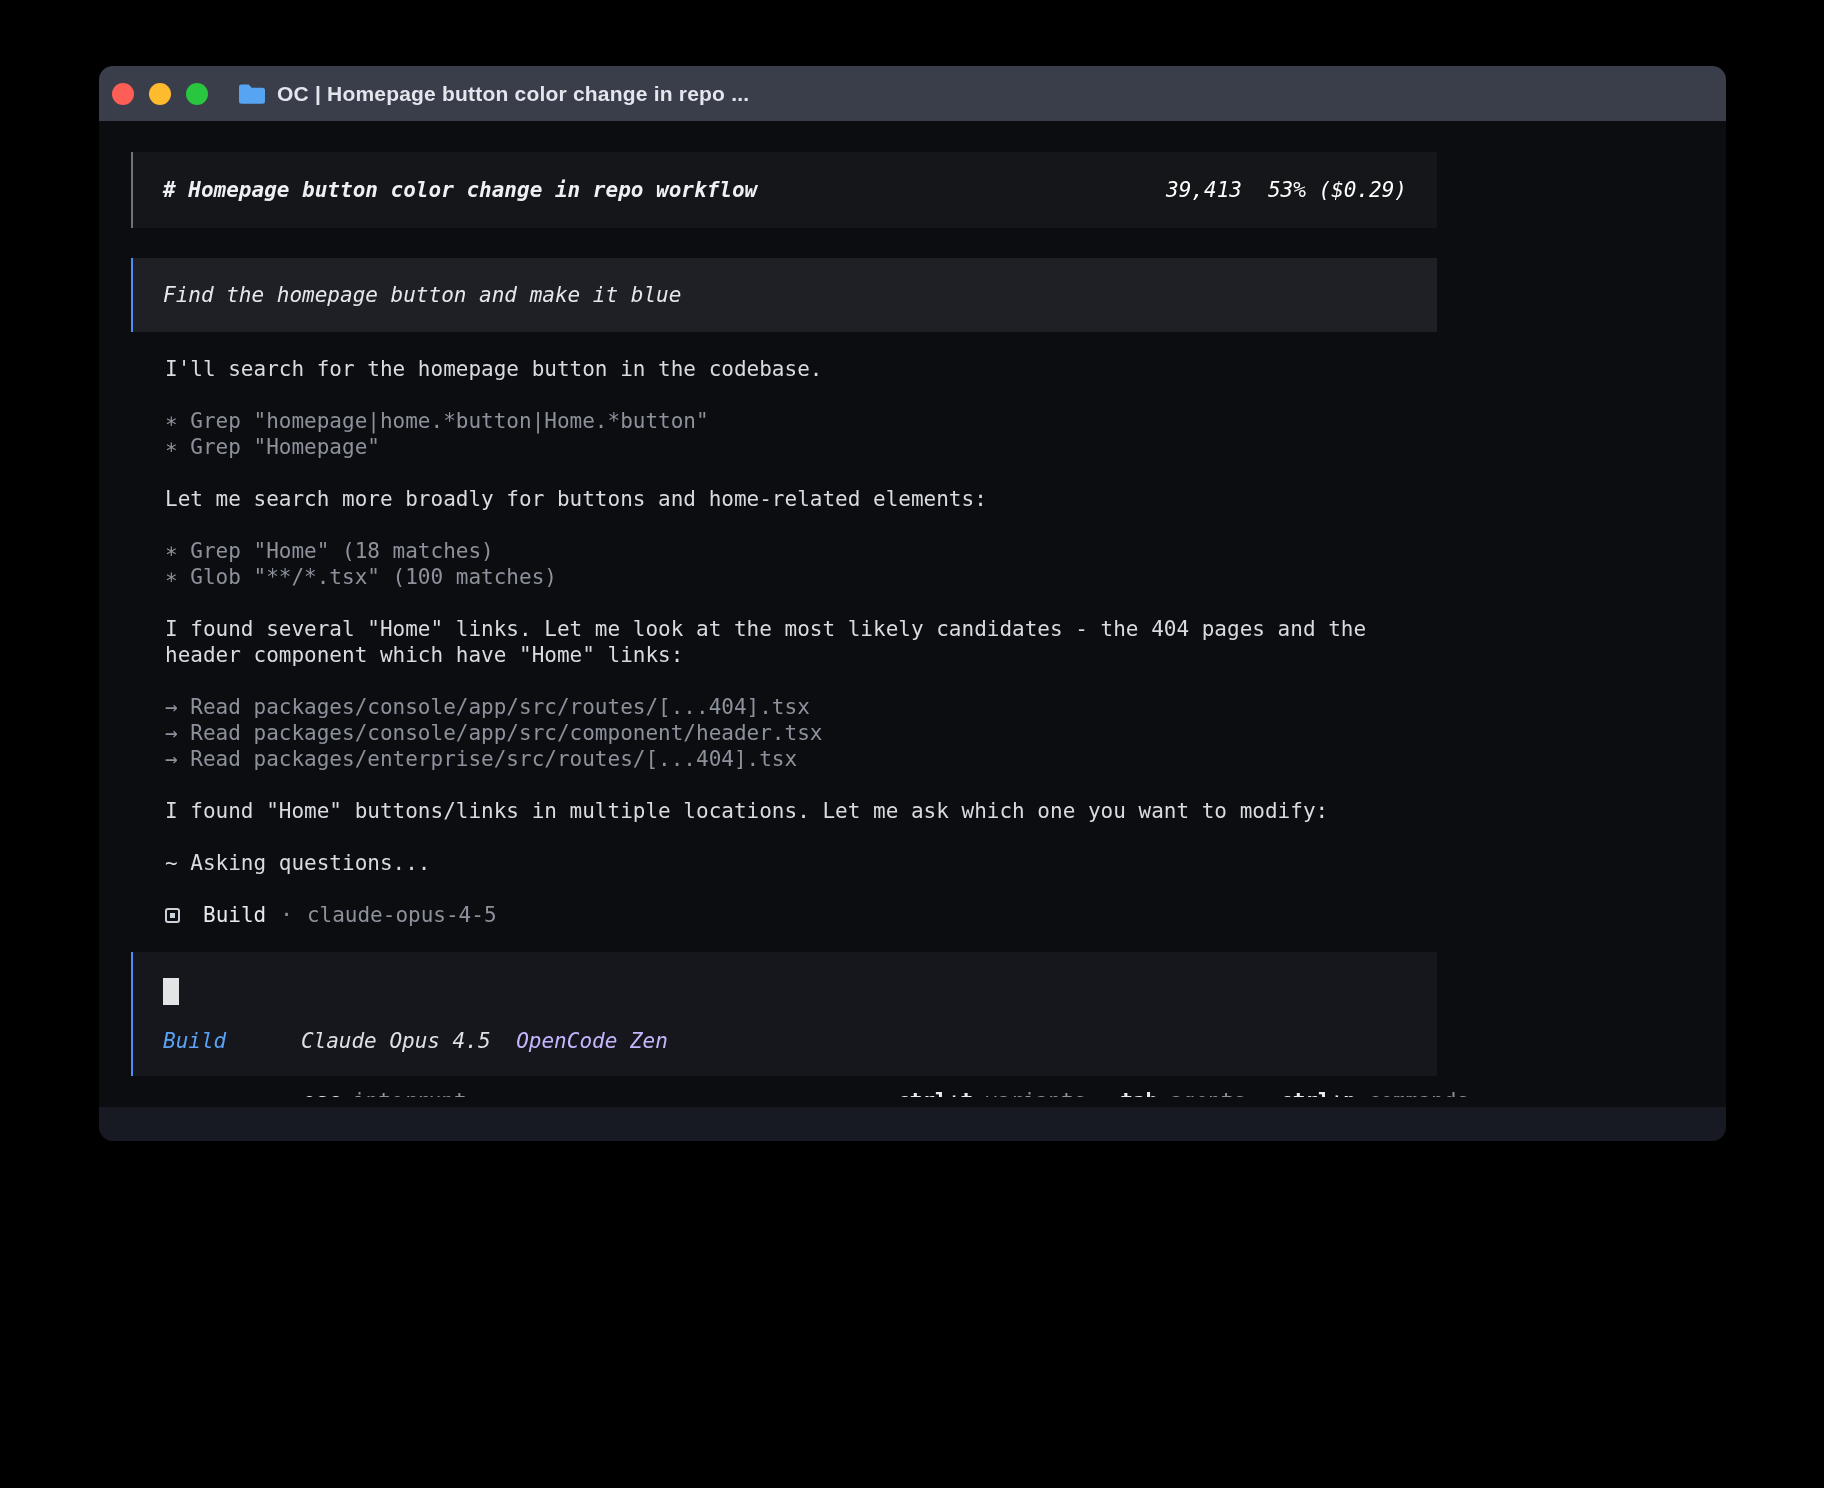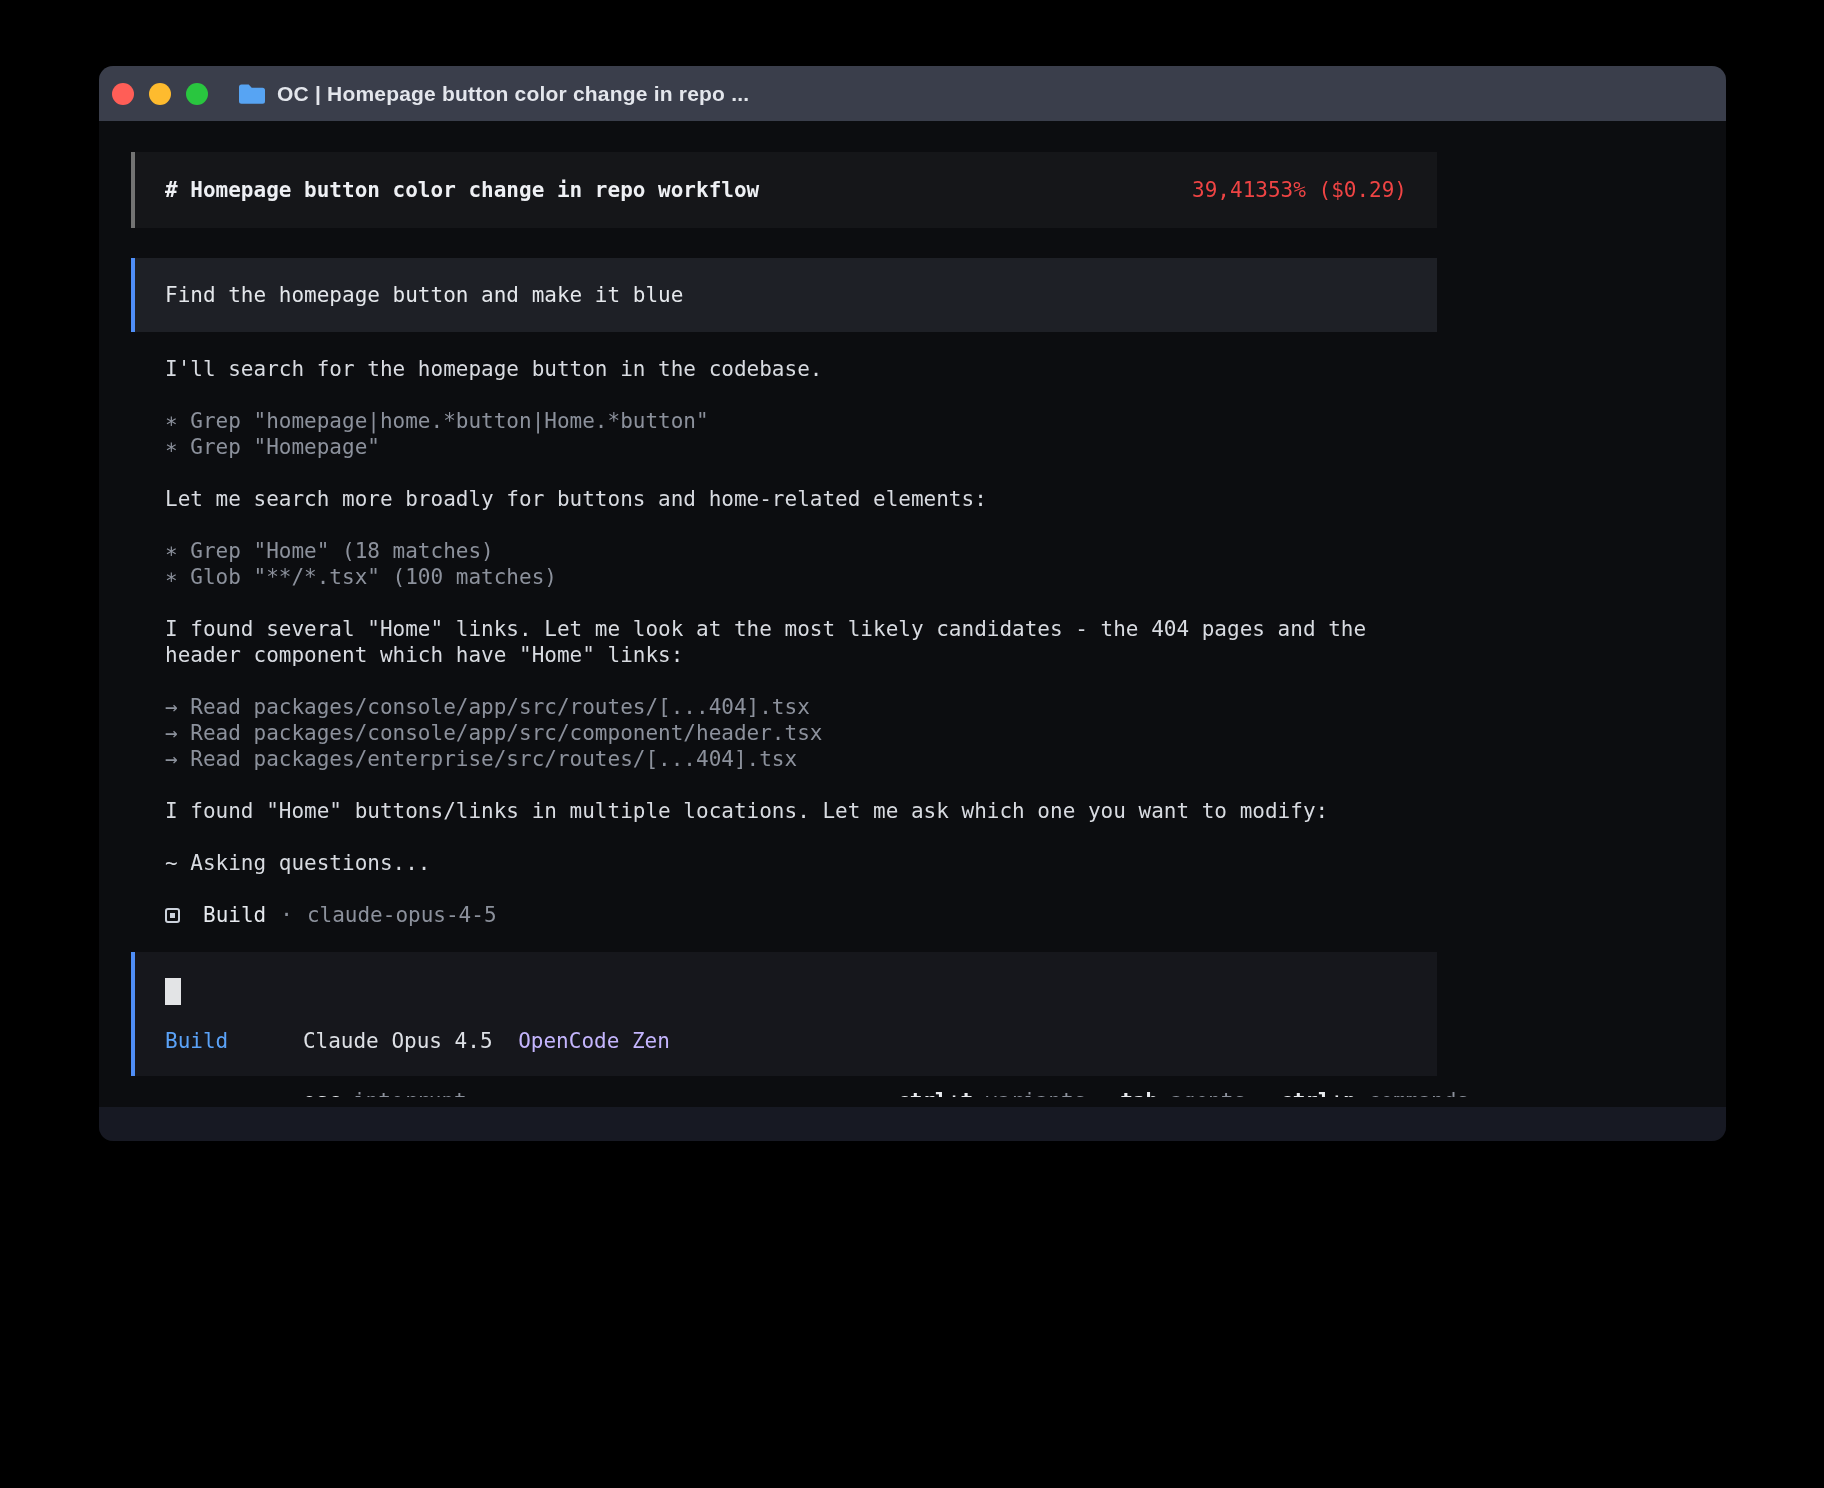--- a/index.html
+++ b/index.html
@@ -29,29 +29,29 @@
     font-weight:bold; font-size:21px; letter-spacing:.2px;
   }
 
   
   .term {
     flex:1; padding:31px 0 0 32px; overflow:hidden;
     font-size:21px; line-height:26px; color:#d8dbe1;
   }
   .col { width:1306px; display:flex; flex-direction:column; }
 
-  .block { border-left:4px solid #737373; }
+  .block { border-left:2px solid #737373;font-style:italic; }
 
   .header-block {
     background:#151619; height:76px; margin-bottom:30px;
     display:flex; align-items:center; justify-content:space-between;
     padding:0 30px;
   }
   .header-title { color:#eef0f4; font-weight:bold; }
-  .header-stats { color:#ef4444; display:flex; }
+  .header-stats { color:#ffffff; display:flex; gap:26px; }
 
   .user-block {
     background:#1e2026; border-left-color:#4f8ef7; height:74px; margin-bottom:24px;
     display:flex; align-items:center; padding:0 30px; color:#e4e7eb;
   }
 
   .para { padding-left:34px; margin-bottom:26px; width:1306px; }
   .tool-group { padding-left:34px; margin-bottom:26px; }
   .dim { color:#8c919c; }
 

